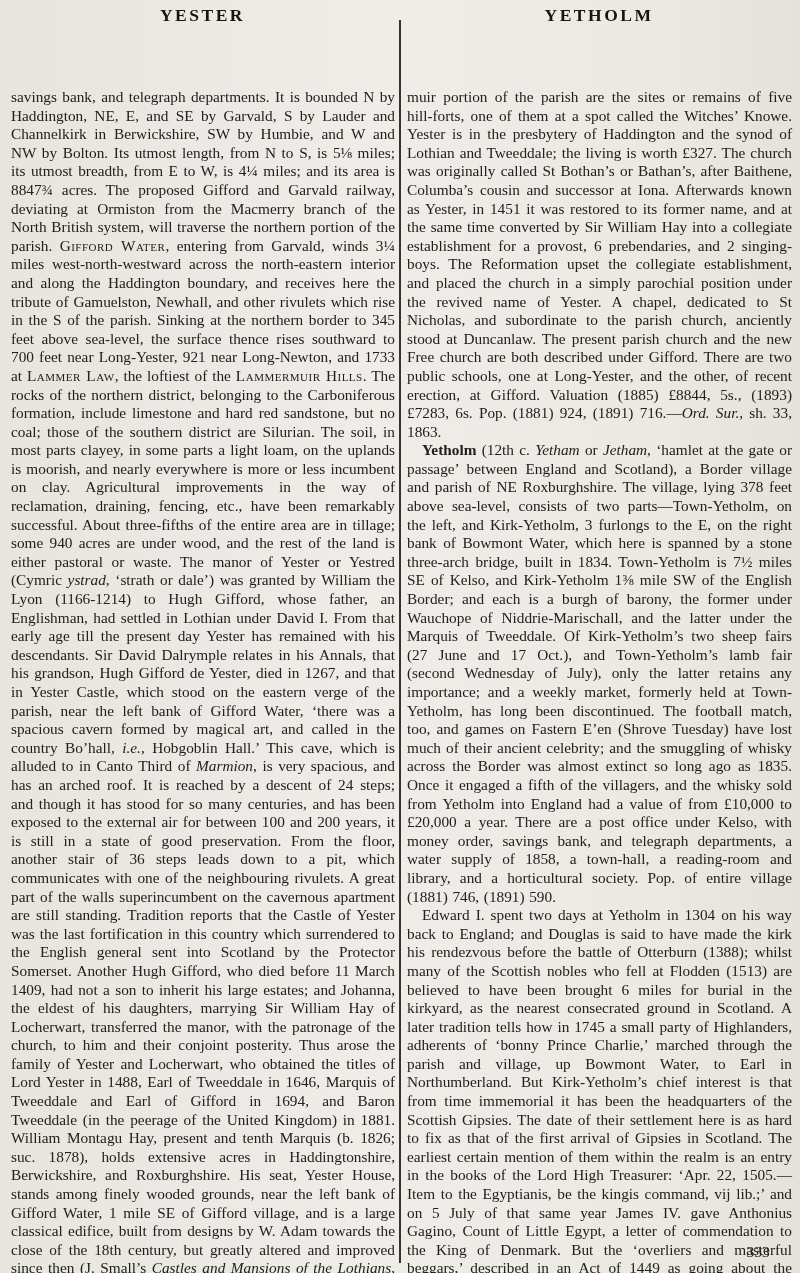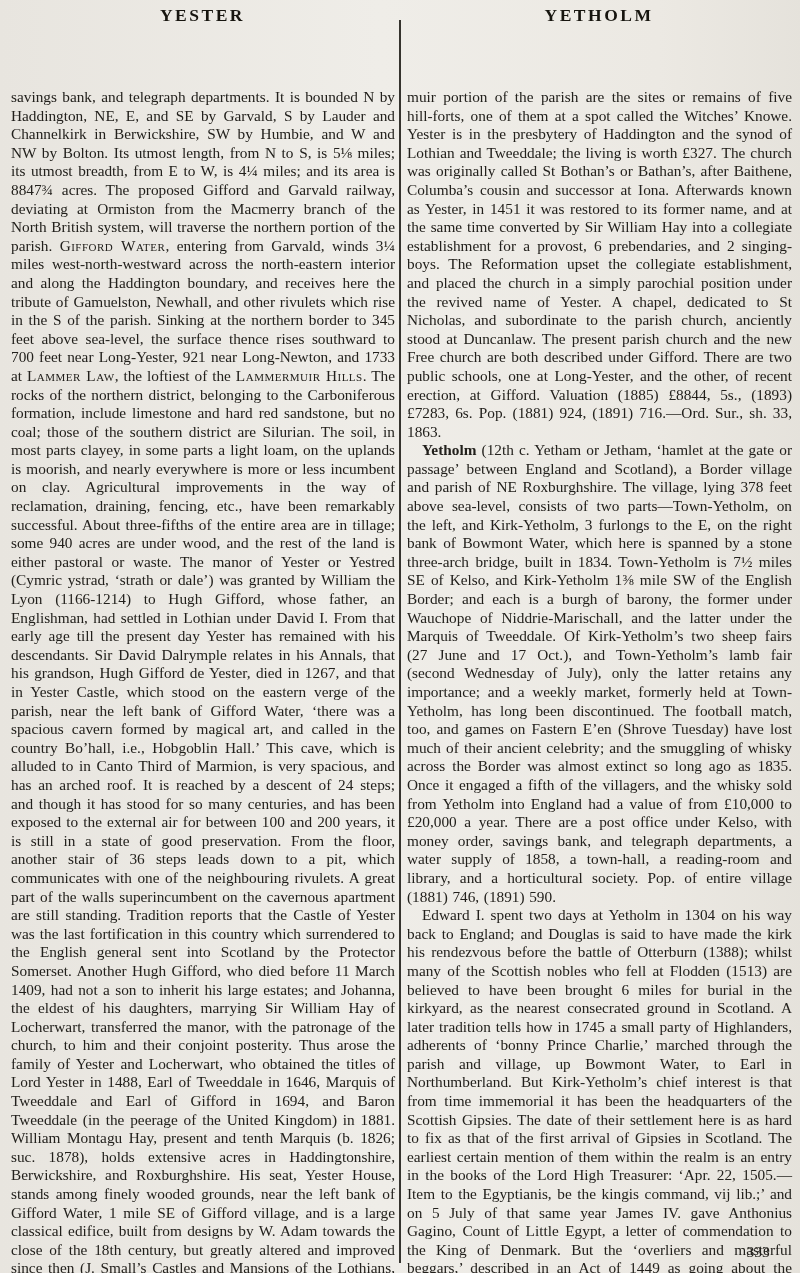--- a/index.html
+++ b/index.html
@@ -31,21 +31,21 @@
     text-align:justify;
     font-size:15.3px; line-height:18.6px;
     word-spacing:0.8px;
     color:#22201c;
   }
   .column.left  { left:11px;  width:384px; }
   .column.right { left:407px; width:385px; }
   .column p { margin:0; padding:0; }
   .column p.indent { text-indent:15px; }
   .sc { font-variant:small-caps; letter-spacing:0.5px; }
-  .it { }
+  .it { font-style:italic; }
   .bd { font-weight:bold; }
   .page-number {
     position:absolute; top:1243px; left:728px; width:60px;
     font-size:15.5px; text-align:center; color:#24221e;
   }
 </style>
 </head>
 <body>
 
 <div class="page">

